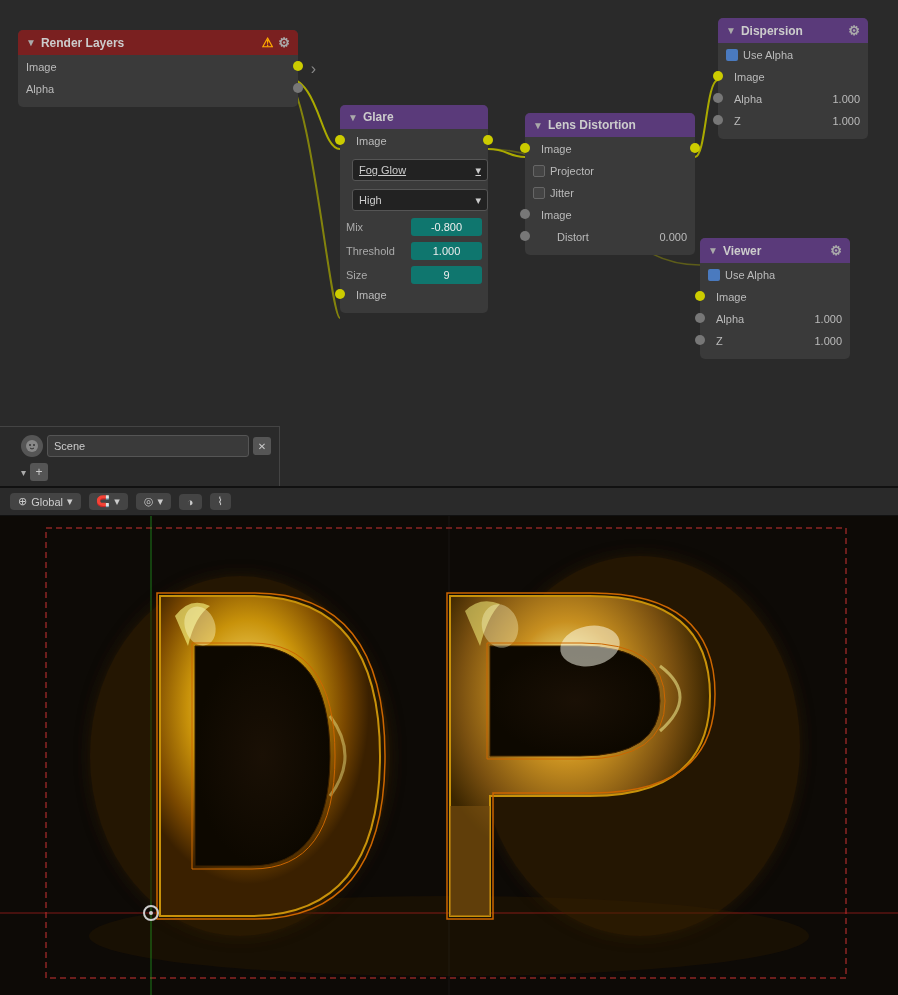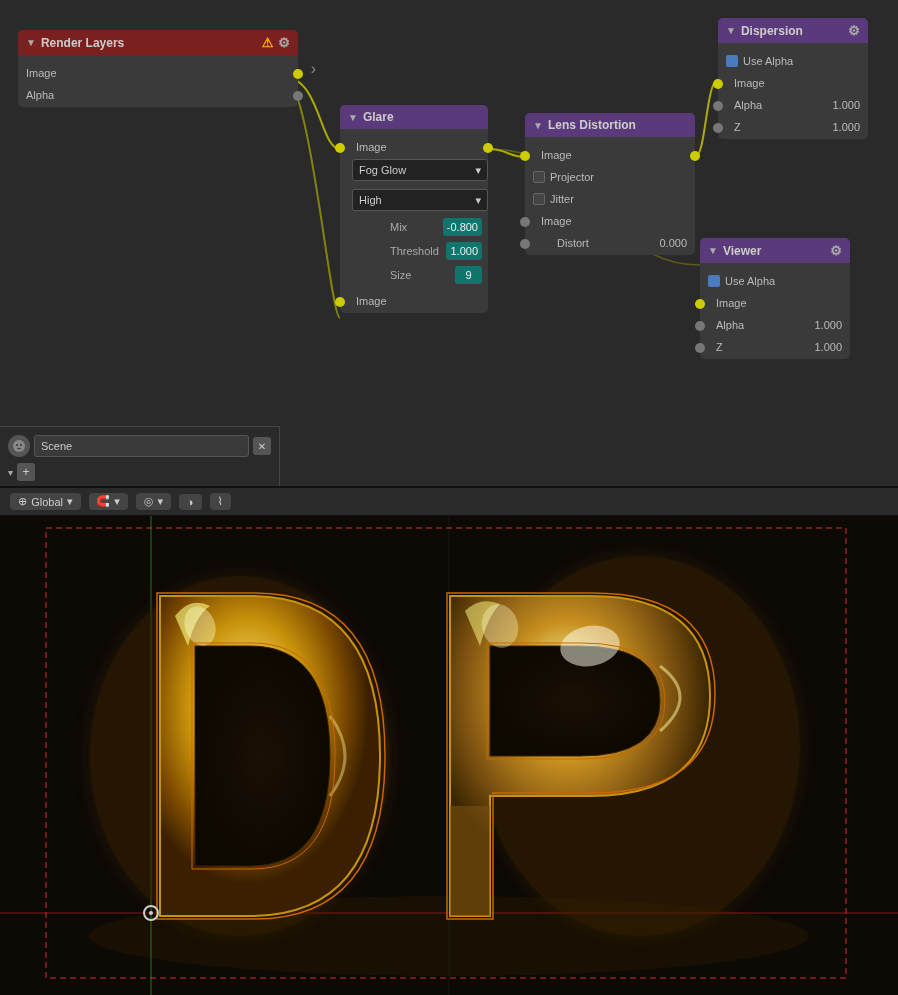--- a/index.html
+++ b/index.html
@@ -212,20 +212,21 @@
       border-top: 1px solid #444;
       border-right: 1px solid #444;
       padding: 6px 8px;
     }
 
     .scene-row {
       display: flex;
       align-items: center;
       height: 26px;
       gap: 4px;
+      margin-left: 13px;
     }
 
     .scene-icon {
       width: 22px;
       height: 22px;
       background: #555;
       border-radius: 50%;
       display: flex;
       align-items: center;
       justify-content: center;
@@ -293,39 +294,38 @@
       display: flex;
       align-items: center;
       padding: 2px 6px;
       height: 24px;
     }
 
     .glare-field-label {
       font-size: 11px;
       color: #aaa;
       width: 65px;
-      margin-left: 44px;
     }
 
     .glare-field-val {
       background: #0f766e;
       border-radius: 3px;
       font-size: 11px;
       color: #eee;
       padding: 1px 4px;
       flex: 1;
       height: 18px;
       display: flex;
       align-items: center;
       justify-content: center;
     }
 
     .node-image-row {
       display: flex;
-      align-items: flex-end;
+      align-items: flex-start;
       padding: 2px 8px;
       height: 22px;
       position: relative;
       font-size: 11px;
       color: #bbb;
     }
   </style>
 </head>
 <body>
 
@@ -372,21 +372,21 @@
       <span>Glare</span>
     </div>
     <div class="node-body">
 
       <div class="node-image-row">
         <div class="socket socket-left socket-yellow" style="left:-5px;"></div>
         <span style="margin-left:8px;">Image</span>
         <div class="socket socket-right socket-yellow" style="right:-5px;"></div>
       </div>
 
-      <div style="padding:2px 6px;">
+      <div style="padding:2px 6px;text-decoration:underline;">
         <div class="node-dropdown">
           <span>Fog Glow</span>
           <span>▾</span>
         </div>
       </div>
 
       <div style="padding:2px 6px;">
         <div class="node-dropdown">
           <span>High</span>
           <span>▾</span>

